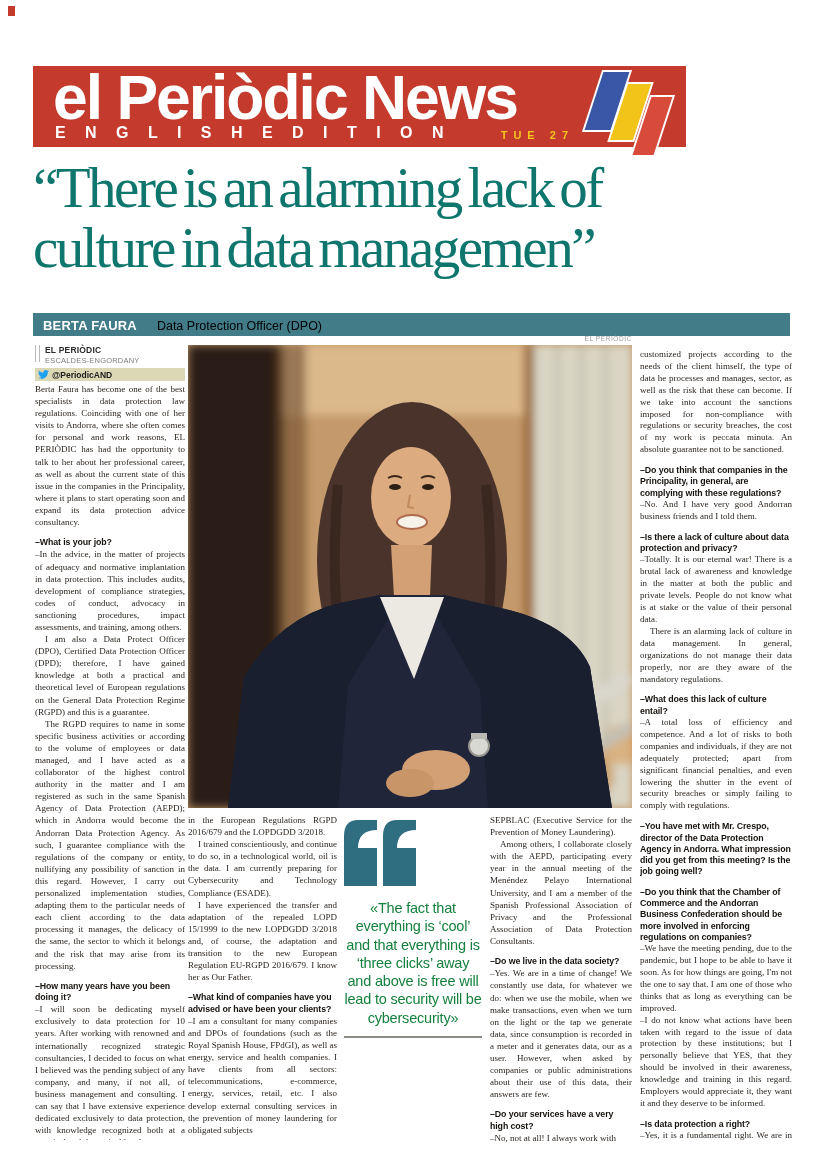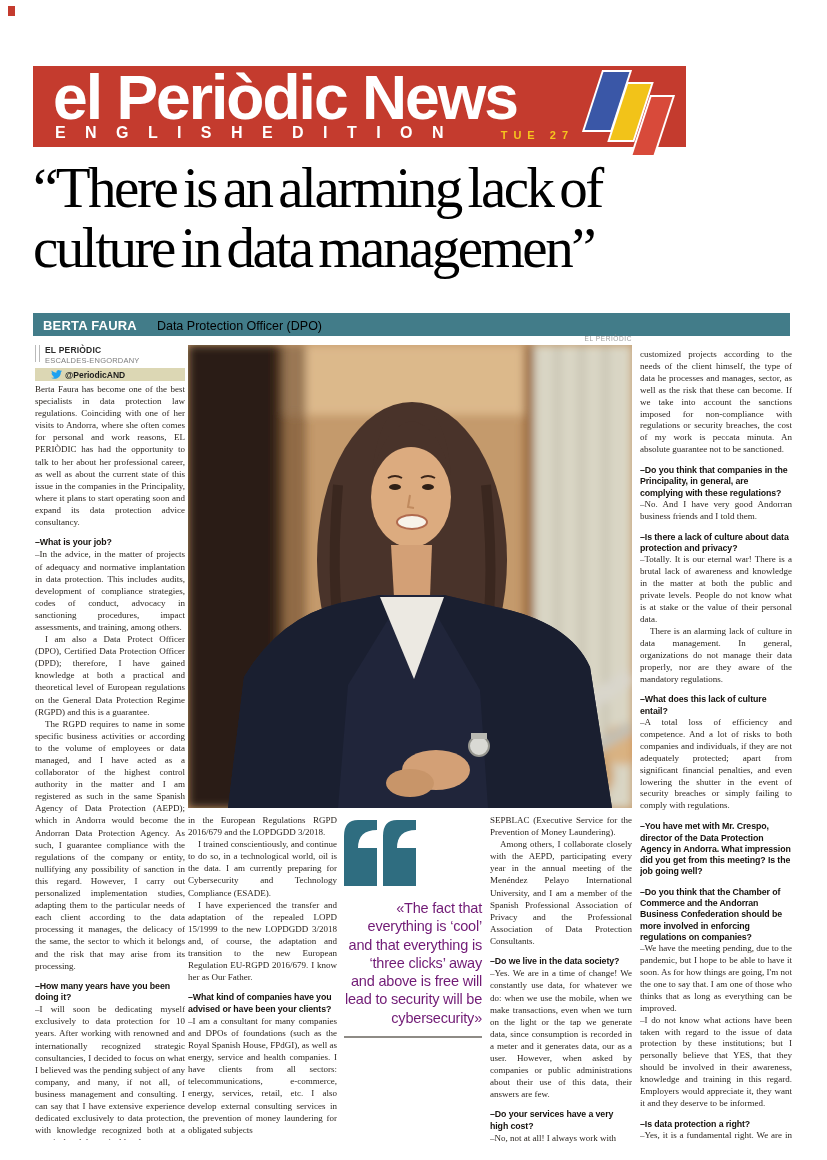--- a/index.html
+++ b/index.html
@@ -16,40 +16,40 @@
       font-weight:700;font-size:16px;color:#fff;letter-spacing:7.5px;white-space:nowrap;}
   .date{position:absolute;right:112px;bottom:6px;font-family:"Liberation Sans",sans-serif;
       font-weight:700;font-size:11px;color:var(--date-yellow,#f6c51e);letter-spacing:6px;white-space:nowrap;}
   .logo{position:absolute;right:2px;top:4px;width:98px;height:92px;}
   .slash{position:absolute;transform:skewX(-18deg);box-shadow:0 0 0 2px #fff;}
   .slash.blue{left:8px;top:2px;width:26px;height:58px;background:#3a57a7;}
   .slash.yellow{left:33px;top:14px;width:23px;height:56px;background:#f2c319;}
   .slash.red{left:56px;top:27px;width:21px;height:58px;background:#d84a3a;}
 
   
-  .headline{position:absolute;left:33px;top:158px;width:760px;color:#000000;
+  .headline{position:absolute;left:33px;top:158px;width:760px;color:#0f766e;
       font-family:"Liberation Serif",serif;font-weight:400;font-size:57px;line-height:60px;
       letter-spacing:-2.5px;word-spacing:-5px;white-space:nowrap;}
 
   
   .byline-bar{position:absolute;left:33px;top:313px;width:757px;height:23px;
       background:var(--accent-teal,#427c89);color:#fff;font-family:"Liberation Sans",sans-serif;
       line-height:23px;padding-left:10px;box-sizing:border-box;white-space:nowrap;}
   .byline-name{font-weight:700;font-size:13px;letter-spacing:.2px;}
   .byline-role{font-weight:400;font-size:12.5px;color:#000000;margin-left:20px;}
 
   
   .press{position:absolute;left:35px;top:345px;width:150px;font-family:"Liberation Sans",sans-serif;}
   .press-row{display:flex;}
   .press-bars{width:3px;border-left:1px solid #b9b9b9;border-right:1px solid #b9b9b9;
       height:17px;margin-right:5px;}
   .press-outlet{font-weight:700;font-size:8.5px;color:#2a2a2a;letter-spacing:.2px;}
   .press-loc{font-size:7.5px;color:#7d7d7d;letter-spacing:.2px;margin-top:1px;}
   .tw-bar{margin-top:3px;background:#dcd7b4;height:13px;display:flex;align-items:center;
-      gap:3px;padding:0 16px;}
+      gap:3px;padding:0 3px;}
   .tw-bar svg{flex:0 0 auto;}
   .tw-handle{font-weight:700;font-size:8.5px;color:#1c1c1c;}
 
   
   .col{position:absolute;font-family:"Liberation Serif",serif;font-size:9px;line-height:12.1px;
       color:#2b251f;text-align:justify;overflow:hidden;}
   .col1{left:35px;top:383px;width:150px;height:757px;}
   .col2{left:188px;top:814px;width:149px;height:340px;}
   .col3{left:490px;top:814px;width:142px;height:330px;}
   .col4{left:640px;top:349px;width:152px;height:795px;line-height:11.9px;}
@@ -60,21 +60,21 @@
 
   
   .photo-credit{position:absolute;left:482px;top:335px;width:150px;text-align:right;
       font-family:"Liberation Sans",sans-serif;font-size:6.5px;color:#9a9a9a;letter-spacing:.6px;}
   .photo{position:absolute;left:188px;top:345px;width:444px;height:463px;overflow:hidden;}
 
   
   .pq{position:absolute;left:344px;top:820px;width:138px;}
   .pq-glyph{display:block;fill:var(--quote-teal,#2f6d80);}
   .pq-text{margin:13px 0 0 0;font-family:"Liberation Sans",sans-serif;font-size:14.5px;
-      line-height:18.3px;color:#701a75;text-align:right;letter-spacing:-.2px;}
+      line-height:18.3px;color:#15803d;text-align:center;letter-spacing:-.2px;}
   .pq-rule{margin-top:9px;border:0;border-top:2px solid #8e8b86;width:100%;}
 </style>
 </head>
 <body>
 
 <div class="page">
 
   <div class="corner-mark"></div>
 
   <div class="banner">

